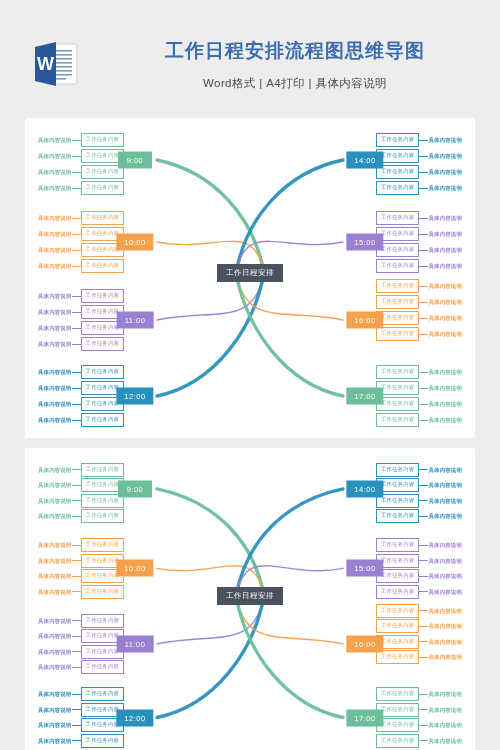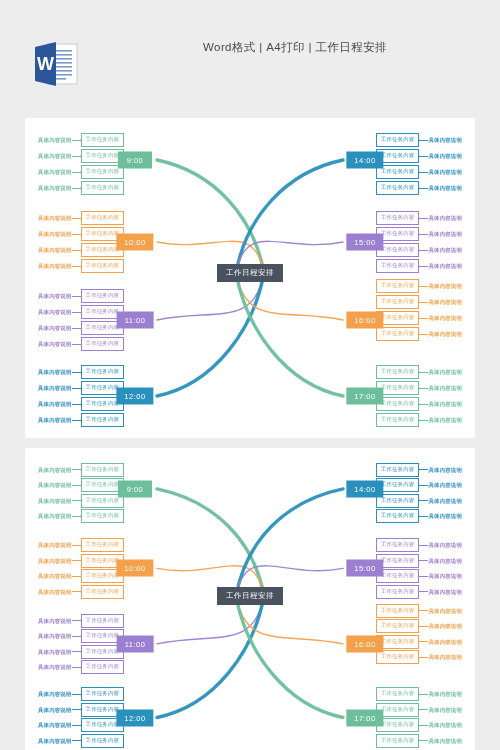--- a/index.html
+++ b/index.html
@@ -122,21 +122,22 @@
         <rect x="22" y="24" width="20" height="1.6"></rect>
         <rect x="22" y="28" width="20" height="1.6"></rect>
         <rect x="22" y="32" width="20" height="1.6"></rect>
         <rect x="22" y="36" width="20" height="1.6"></rect>
         <rect x="22" y="40" width="14" height="1.6"></rect>
       </g>
       <path d="M5 9 L26 4 L26 48 L5 43 Z" fill="#2b579a"></path>
       <text x="15.5" y="32" font-family="Liberation Sans, sans-serif" font-size="18" font-weight="bold" fill="#ffffff" text-anchor="middle">W</text>
     </svg>
     <div class="header-text">
-      <div class="subtitle">Word格式 | A4打印 | 工作日程安排</div>
+      <div class="title">工作日程安排流程图思维导图</div>
+      <div class="subtitle">Word格式 | A4打印 | 具体内容说明</div>
     </div>
   </div>
 
   <div class="card" id="card-1">
     <div class="map">
         <svg class="curves" viewBox="0 0 450 320" preserveAspectRatio="none">
           <path d="M 239 155 C 229 100, 190 54, 132 42" fill="none" stroke="#6cbf9a" stroke-width="3.4" stroke-linecap="round" opacity="0.95"></path>
           <path d="M 90 42 C 100 42, 114 22, 118 22" fill="none" stroke="#6cbf9a" stroke-width="0.9" opacity="0.0"></path>
           <path d="M 90 42 C 100 42, 114 38, 118 38" fill="none" stroke="#6cbf9a" stroke-width="0.9" opacity="0.0"></path>
           <path d="M 90 42 C 100 42, 114 54, 118 54" fill="none" stroke="#6cbf9a" stroke-width="0.9" opacity="0.0"></path>

